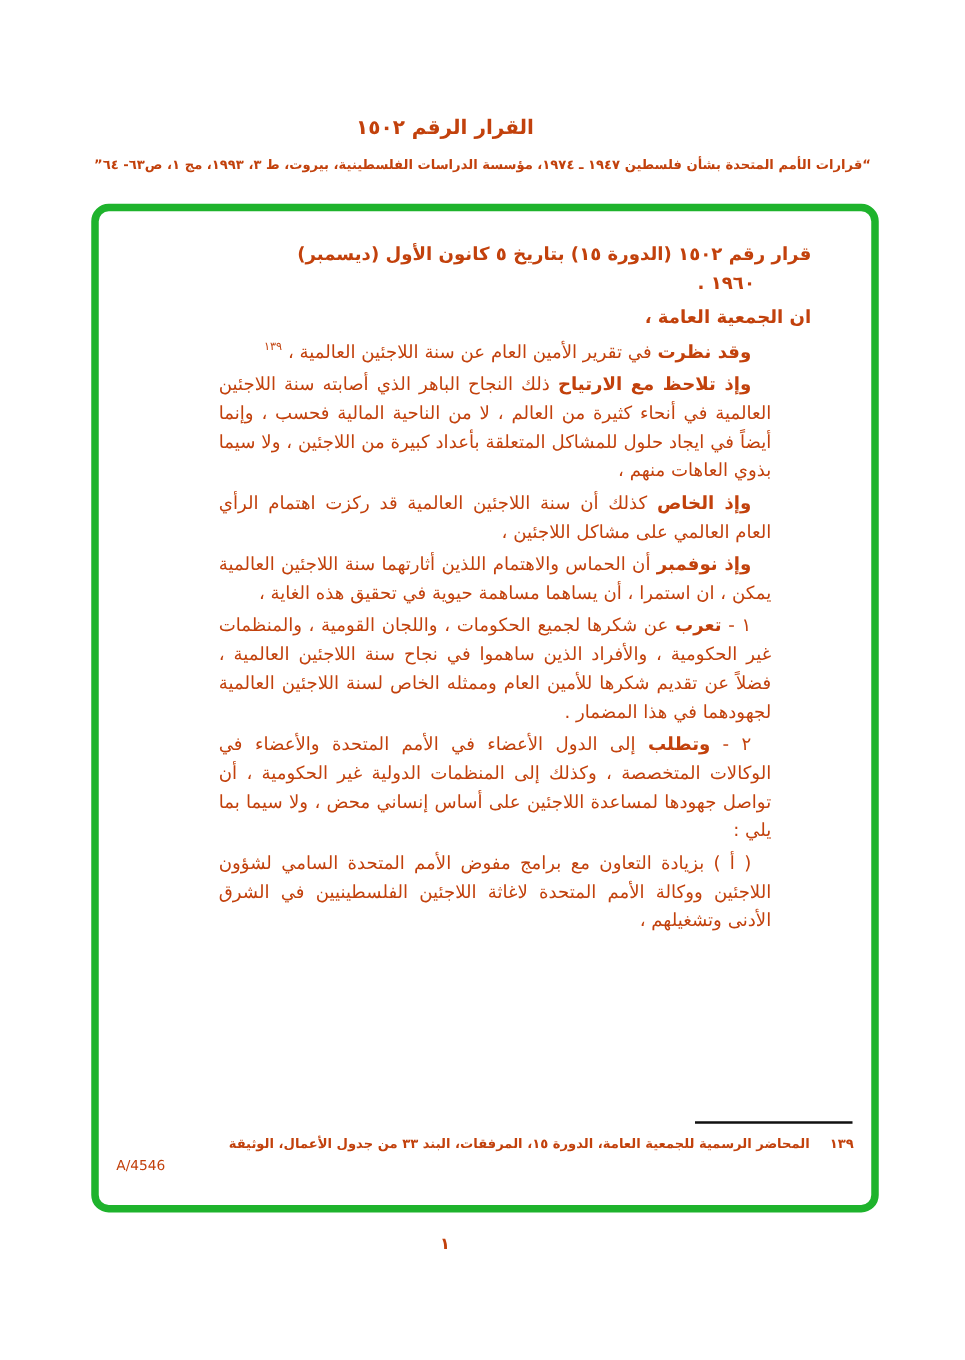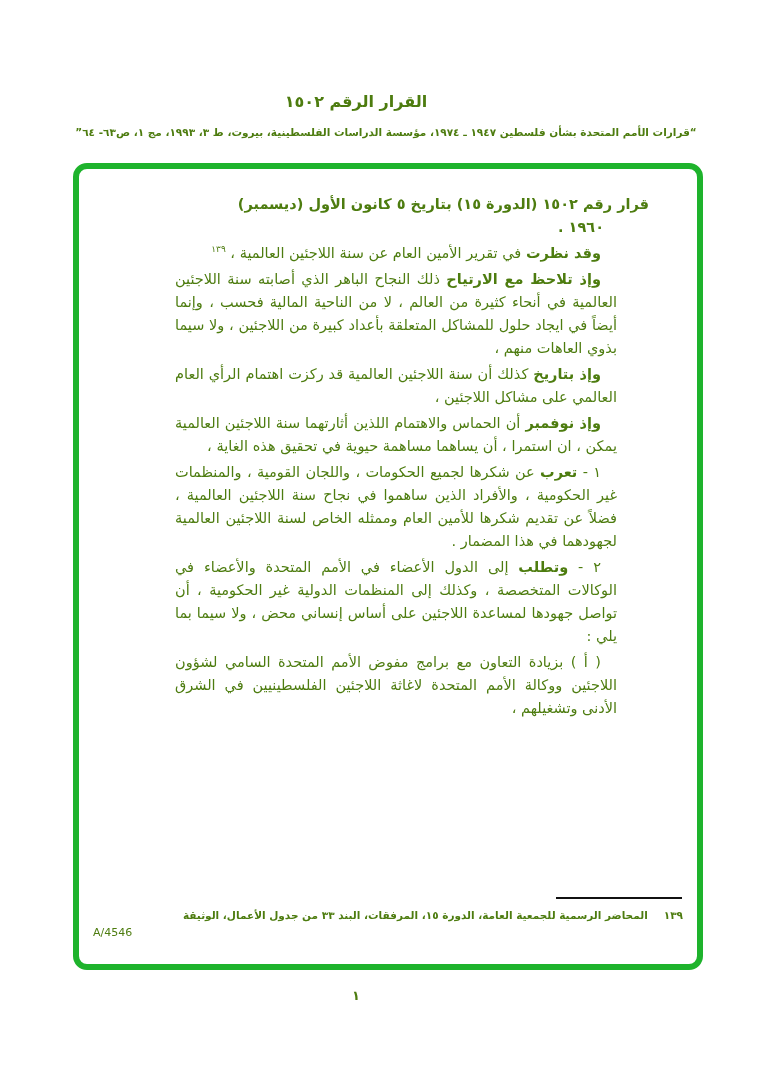--- a/index.html
+++ b/index.html
@@ -2,21 +2,21 @@
 <html lang="ar"><head>
 <meta charset="utf-8">
 <style>
   html, body { margin: 0; padding: 0; background: #ffffff; }
   .page {
     position: relative;
     width: 772px;
     height: 1088px;
     background: #ffffff;
     font-family: "DejaVu Sans", sans-serif;
-    color: #4d7c0f;
+    color: #c2410c;
     overflow: hidden;
   }
   .doc-title {
     position: absolute;
     top: 92px; left: 0; right: 60px;
     text-align: center;
     font-size: 16px;
     font-weight: bold;
     direction: rtl;
   }
@@ -105,27 +105,28 @@
   <div class="doc-title">القرار الرقم ١٥٠٢</div>
   <div class="doc-source">“قرارات الأمم المتحدة بشأن فلسطين ١٩٤٧ ـ ١٩٧٤، مؤسسة الدراسات الفلسطينية، بيروت، ط ٣، ١٩٩٣، مج ١، ص٦٣- ٦٤”</div>
 
   <div class="green-box" style="border-color: rgb(30, 179, 44);">
     <div class="box-content">
 
       <div class="res-heading-l1">قرار رقم ١٥٠٢ (الدورة ١٥) بتاريخ ٥ كانون الأول (ديسمبر)</div>
       <div class="res-heading-l2">١٩٦٠ .</div>
 
 
+      <div class="res-opening">ان الجمعية العامة ،</div>
 
 
       <p class="para"><span></span><span class="lead">وقد نظرت</span><span> في تقرير الأمين العام عن سنة اللاجئين العالمية ، </span><sup class="fn-ref">١٣٩</sup></p>
 
       <p class="para"><span></span><span class="lead">وإذ تلاحظ مع الارتياح</span><span> ذلك النجاح الباهر الذي أصابته سنة اللاجئين العالمية في أنحاء كثيرة من العالم ، لا من الناحية المالية فحسب ، وإنما أيضاً في ايجاد حلول للمشاكل المتعلقة بأعداد كبيرة من اللاجئين ، ولا سيما بذوي العاهات منهم ،</span></p>
 
-      <p class="para"><span></span><span class="lead">وإذ بتاريخ</span><span> كذلك أن سنة اللاجئين العالمية قد ركزت اهتمام الرأي العام العالمي على مشاكل اللاجئين ،</span></p>
+      <p class="para"><span></span><span class="lead">وإذ الخاص</span><span> كذلك أن سنة اللاجئين العالمية قد ركزت اهتمام الرأي العام العالمي على مشاكل اللاجئين ،</span></p>
 
       <p class="para"><span></span><span class="lead">وإذ نوفمبر</span><span> أن الحماس والاهتمام اللذين أثارتهما سنة اللاجئين العالمية يمكن ، ان استمرا ، أن يساهما مساهمة حيوية في تحقيق هذه الغاية ،</span></p>
 
       <p class="para"><span>١ - </span><span class="lead">تعرب</span><span> عن شكرها لجميع الحكومات ، واللجان القومية ، والمنظمات غير الحكومية ، والأفراد الذين ساهموا في نجاح سنة اللاجئين العالمية ، فضلاً عن تقديم شكرها للأمين العام وممثله الخاص لسنة اللاجئين العالمية لجهودهما في هذا المضمار .</span></p>
 
       <p class="para"><span>٢ - </span><span class="lead">وتطلب</span><span> إلى الدول الأعضاء في الأمم المتحدة والأعضاء في الوكالات المتخصصة ، وكذلك إلى المنظمات الدولية غير الحكومية ، أن تواصل جهودها لمساعدة اللاجئين على أساس إنساني محض ، ولا سيما بما يلي :</span></p>
 
       <p class="para"><span>( أ ) </span><span class="lead"></span><span>بزيادة التعاون مع برامج مفوض الأمم المتحدة السامي لشؤون اللاجئين ووكالة الأمم المتحدة لاغاثة اللاجئين الفلسطينيين في الشرق الأدنى وتشغيلهم ،</span></p>
 
       <div class="footnote">

